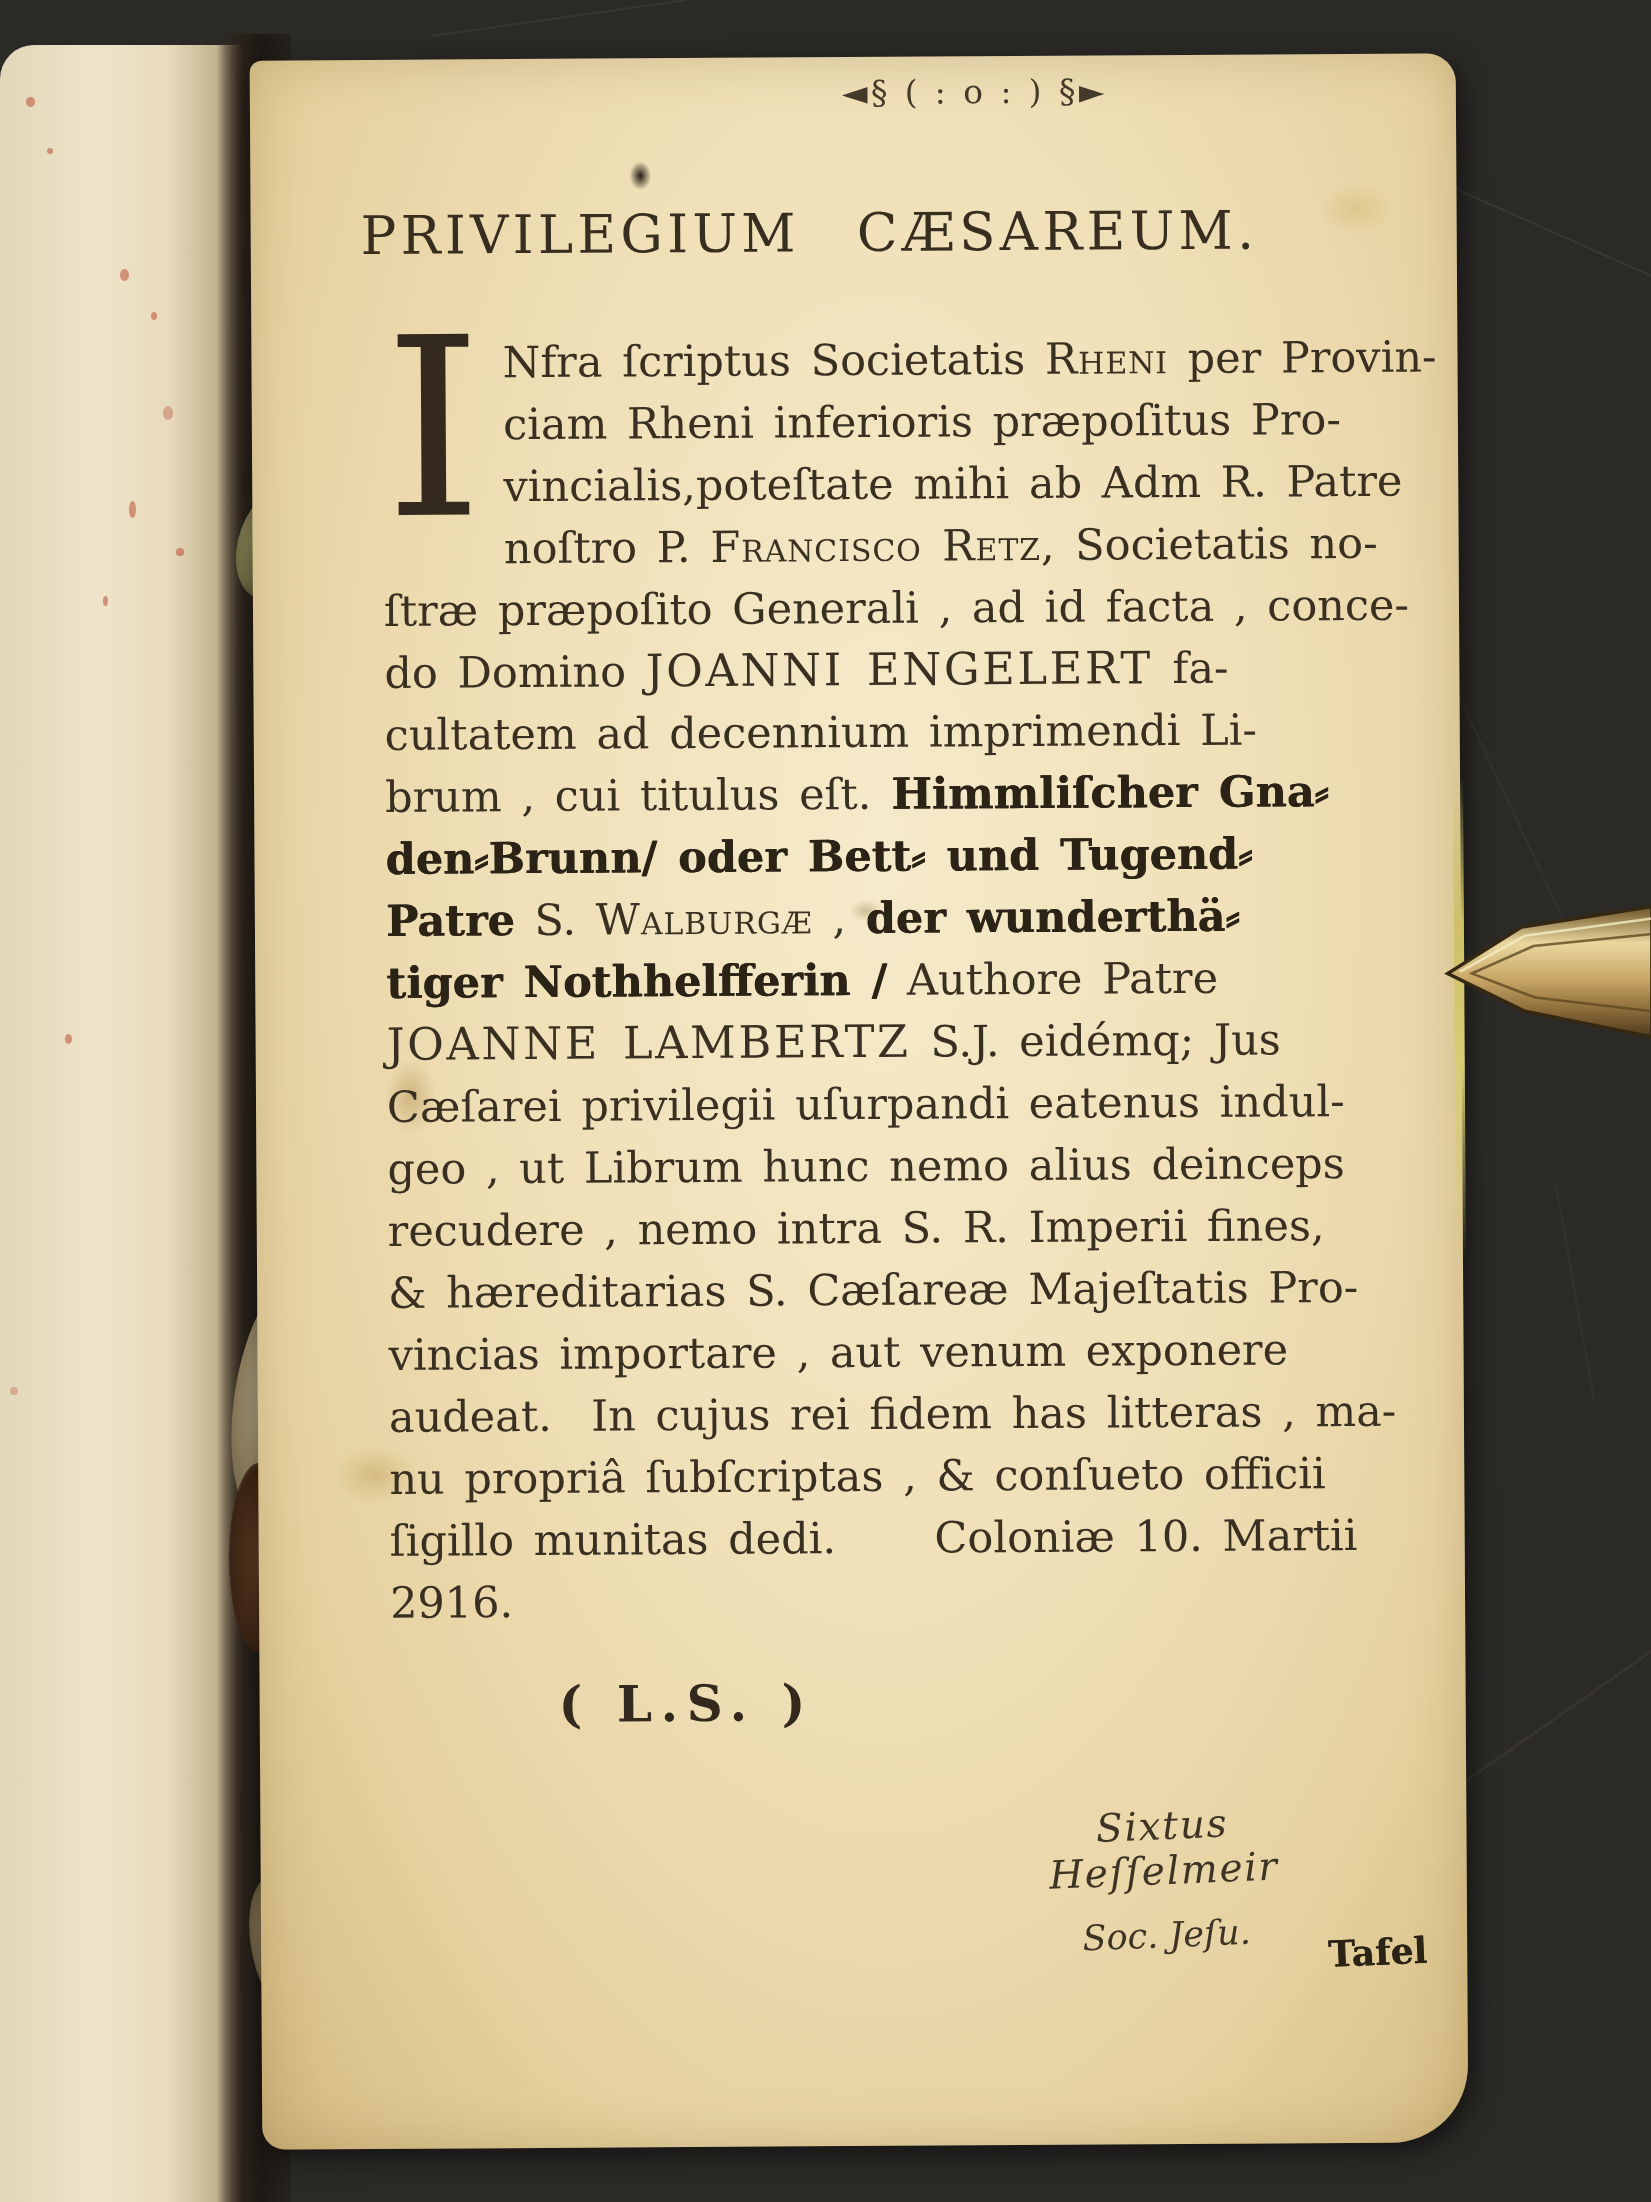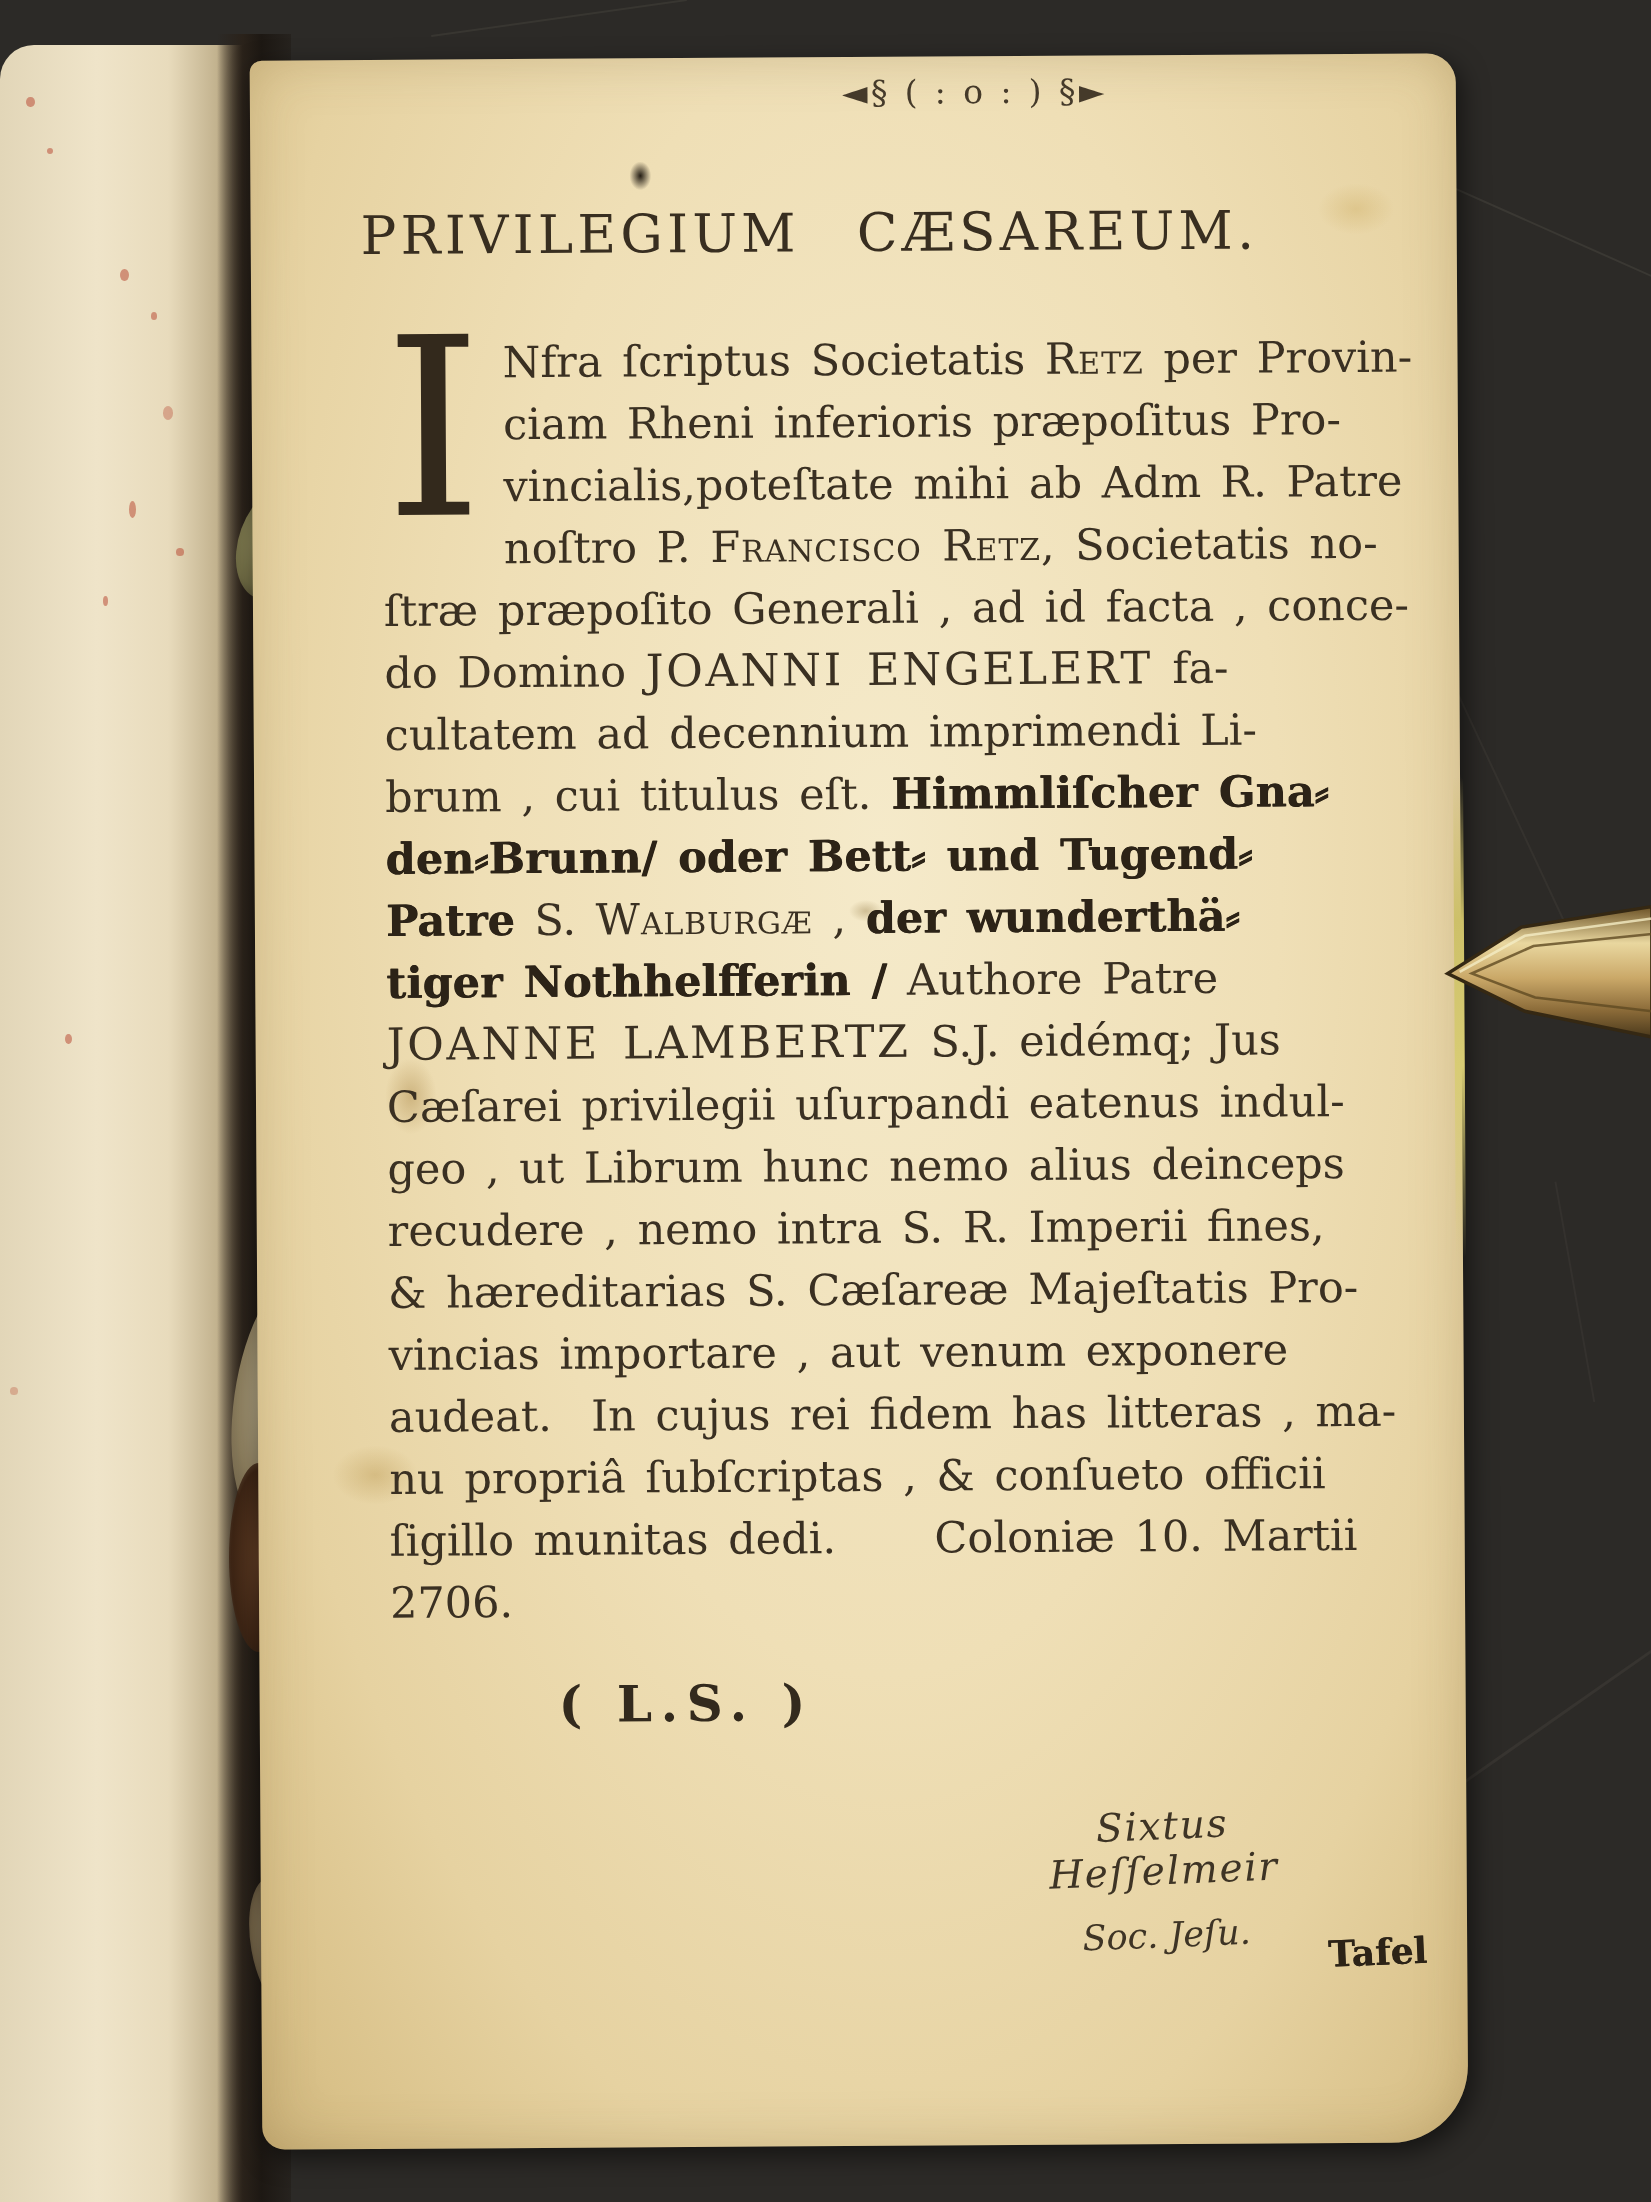--- a/index.html
+++ b/index.html
@@ -137,41 +137,41 @@
   <div class="stain" id="st4"></div>
   <div class="stain" id="st5"></div>
 
   <div class="ornament">◄§ ( : o : ) §►</div>
 
   <div class="title">PRIVILEGIUM CÆSAREUM.</div>
 
   <div class="body-text">
     <span class="dropcap">I</span>
 
-  <div class="bodyline"><span class="seg-r">Nfra ſcriptus Societatis </span><span class="seg-sc">Retz</span><span class="seg-r"> per Provin-</span></div>
+  <div class="bodyline"><span class="seg-r">Nfra ſcriptus Societatis </span><span class="seg-sc">Rheni</span><span class="seg-r"> per Provin-</span></div>
       <div class="bodyline"><span class="seg-r">ciam Rheni inferioris præpoſitus Pro-</span></div>
       <div class="bodyline"><span class="seg-r">vincialis,poteſtate mihi ab Adm R. Patre</span></div>
       <div class="bodyline"><span class="seg-r">noſtro P. </span><span class="seg-sc">Francisco Retz,</span><span class="seg-r"> Societatis no-</span></div>
       <div class="bodyline"><span class="seg-r">ſtræ præpoſito Generali , ad id facta , conce-</span></div>
       <div class="bodyline"><span class="seg-r">do Domino </span><span class="seg-cap">JOANNI ENGELERT</span><span class="seg-r"> fa-</span></div>
       <div class="bodyline"><span class="seg-r">cultatem ad decennium imprimendi Li-</span></div>
       <div class="bodyline"><span class="seg-r">brum , cui titulus eſt. </span><span class="seg-f">Himmliſcher Gna⸗</span></div>
       <div class="bodyline"><span class="seg-f">den⸗Brunn/ oder Bett⸗ und Tugend⸗</span></div>
       <div class="bodyline"><span class="seg-f">Patre</span><span class="seg-r"> S. </span><span class="seg-sc">Walburgæ</span><span class="seg-r"> , </span><span class="seg-f">der wunderthä⸗</span></div>
       <div class="bodyline"><span class="seg-f">tiger Nothhelfferin /</span><span class="seg-r"> Authore Patre</span></div>
       <div class="bodyline"><span class="seg-cap">JOANNE LAMBERTZ</span><span class="seg-r"> S.J. eidémq; Jus</span></div>
       <div class="bodyline"><span class="seg-r">Cæſarei privilegii uſurpandi eatenus indul-</span></div>
       <div class="bodyline"><span class="seg-r">geo , ut Librum hunc nemo alius deinceps</span></div>
       <div class="bodyline"><span class="seg-r">recudere , nemo intra S. R. Imperii fines,</span></div>
       <div class="bodyline"><span class="seg-r">&amp; hæreditarias S. Cæſareæ Majeſtatis Pro-</span></div>
       <div class="bodyline"><span class="seg-r">vincias importare , aut venum exponere</span></div>
       <div class="bodyline"><span class="seg-r">audeat.  In cujus rei fidem has litteras , ma-</span></div>
       <div class="bodyline"><span class="seg-r">nu propriâ ſubſcriptas , &amp; conſueto officii</span></div>
       <div class="bodyline"><span class="seg-r">ſigillo munitas dedi.     Coloniæ 10. Martii</span></div>
-      <div class="bodyline"><span class="seg-r">2706.</span></div>
+      <div class="bodyline"><span class="seg-r">2916.</span></div>
     </div>
 
   <div class="seal">( L.S. )</div>
 
   <div class="signature">
     <div class="sig1">Sixtus Heſſelmeir</div>
     <div class="sig2">Soc. Jeſu.</div>
   </div>
 
   <div class="catchword">Tafel</div>

